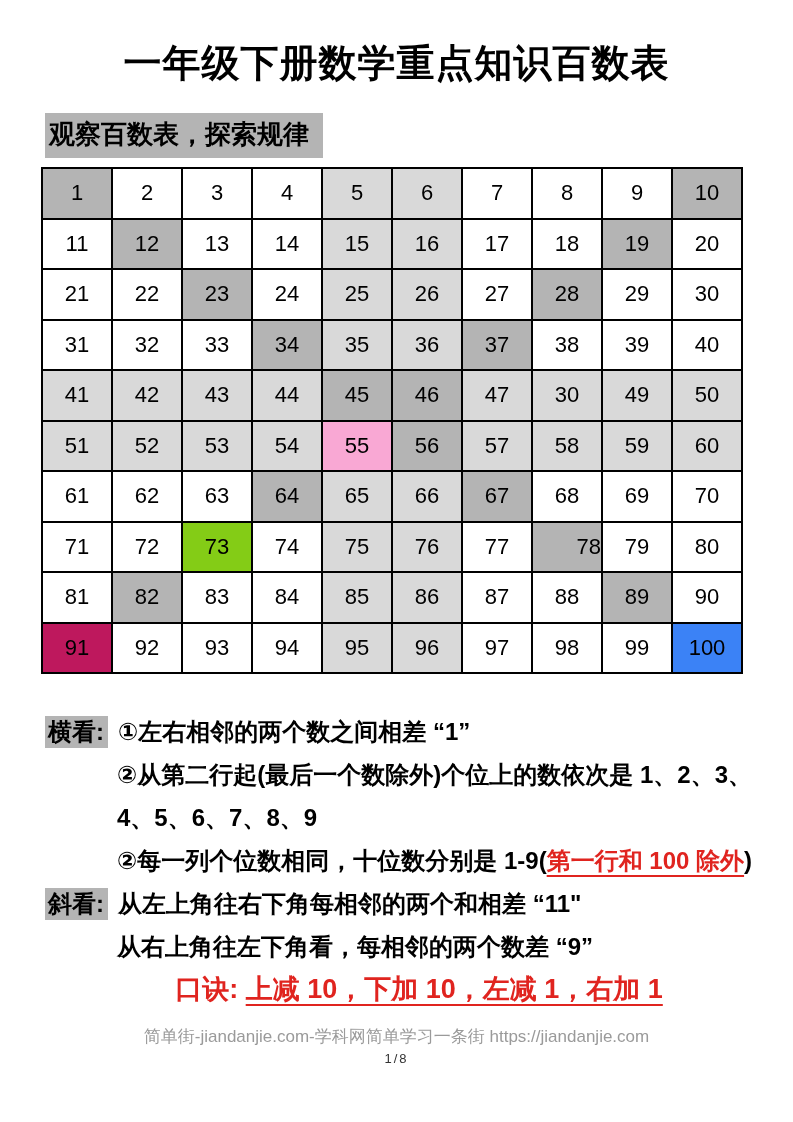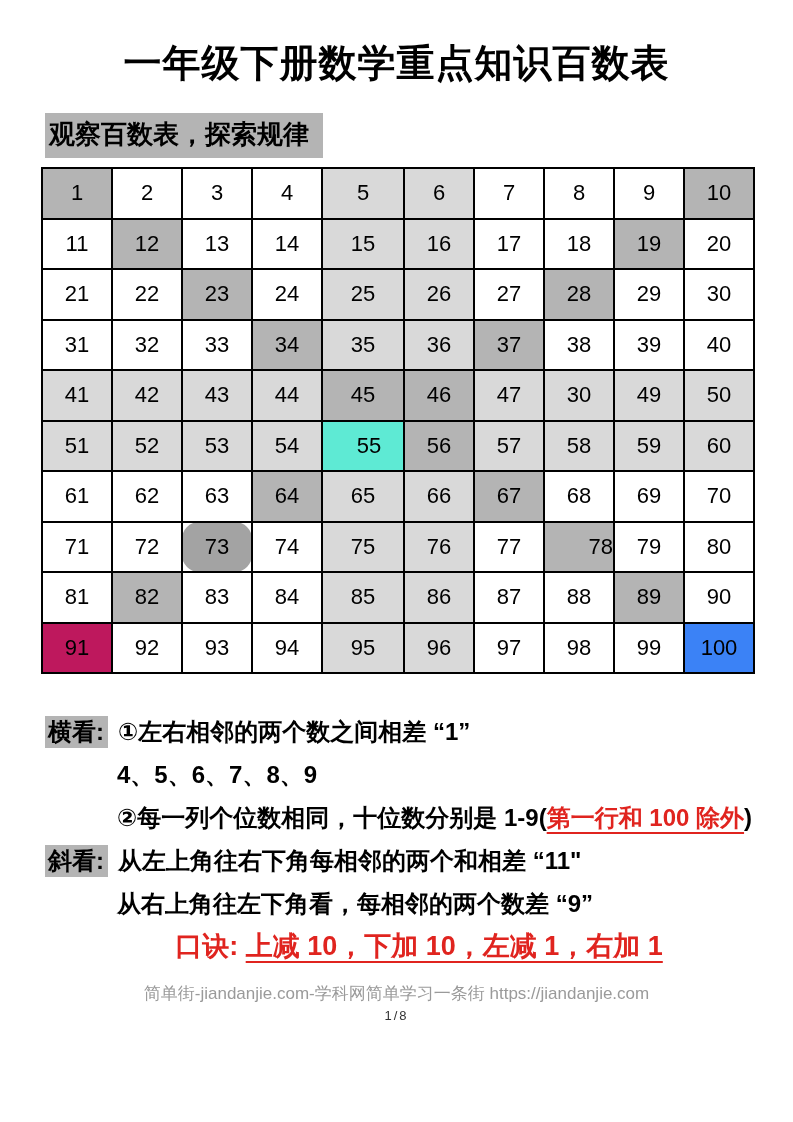--- a/index.html
+++ b/index.html
@@ -128,21 +128,21 @@
           <td style="background: rgb(217, 217, 217);">47</td>
           <td style="background: rgb(217, 217, 217);">30</td>
           <td style="background: rgb(217, 217, 217);">49</td>
           <td style="background: rgb(217, 217, 217);">50</td>
         </tr>
         <tr>
           <td style="background: rgb(217, 217, 217);">51</td>
           <td style="background: rgb(217, 217, 217);">52</td>
           <td style="background: rgb(217, 217, 217);">53</td>
           <td style="background: rgb(217, 217, 217);">54</td>
-          <td style="background: #5eead4; padding-left: 12px;">55</td>
+          <td style="background: #f9a8d4;">55</td>
           <td style="background: rgb(180, 180, 180);">56</td>
           <td style="background: rgb(217, 217, 217);">57</td>
           <td style="background: rgb(217, 217, 217);">58</td>
           <td style="background: rgb(217, 217, 217);">59</td>
           <td style="background: rgb(217, 217, 217);">60</td>
         </tr>
         <tr>
           <td>61</td>
           <td>62</td>
           <td>63</td>
@@ -150,21 +150,21 @@
           <td style="background: rgb(217, 217, 217);">65</td>
           <td style="background: rgb(217, 217, 217);">66</td>
           <td style="background: rgb(180, 180, 180);">67</td>
           <td>68</td>
           <td>69</td>
           <td>70</td>
         </tr>
         <tr>
           <td>71</td>
           <td>72</td>
-          <td style="background: #a3a3a3; border-radius: 17px;">73</td>
+          <td style="background: #84cc16;">73</td>
           <td>74</td>
           <td style="background: rgb(217, 217, 217);">75</td>
           <td style="background: rgb(217, 217, 217);">76</td>
           <td>77</td>
           <td style="background: rgb(180, 180, 180); text-align: right;">78</td>
           <td>79</td>
           <td>80</td>
         </tr>
         <tr>
           <td>81</td>
@@ -188,20 +188,21 @@
           <td>97</td>
           <td>98</td>
           <td>99</td>
           <td style="background: #3b82f6;">100</td>
         </tr>
       </tbody>
   </table>
 
   <div class="notes">
     <p><span class="hl">横看:</span><span class="after-label">①左右相邻的两个数之间相差 “1”</span></p>
+    <p class="indent">②从第二行起(最后一个数除外)个位上的数依次是 1、2、3、</p>
     <p class="indent">4、5、6、7、8、9</p>
 
     <p class="indent"><span>②每一列个位数相同，十位数分别是 1-9(</span><span class="red u">第一行和 100 除外</span><span>)</span></p>
 
     <p><span class="hl">斜看:</span><span class="after-label">从左上角往右下角每相邻的两个和相差 “11"</span></p>
     <p class="indent">从右上角往左下角看，每相邻的两个数差 “9”</p>
 
     <p class="koujue"><span class="red">口诀: </span><span class="red u">上减 10，下加 10，左减 1，右加 1</span></p>
   </div>
 

